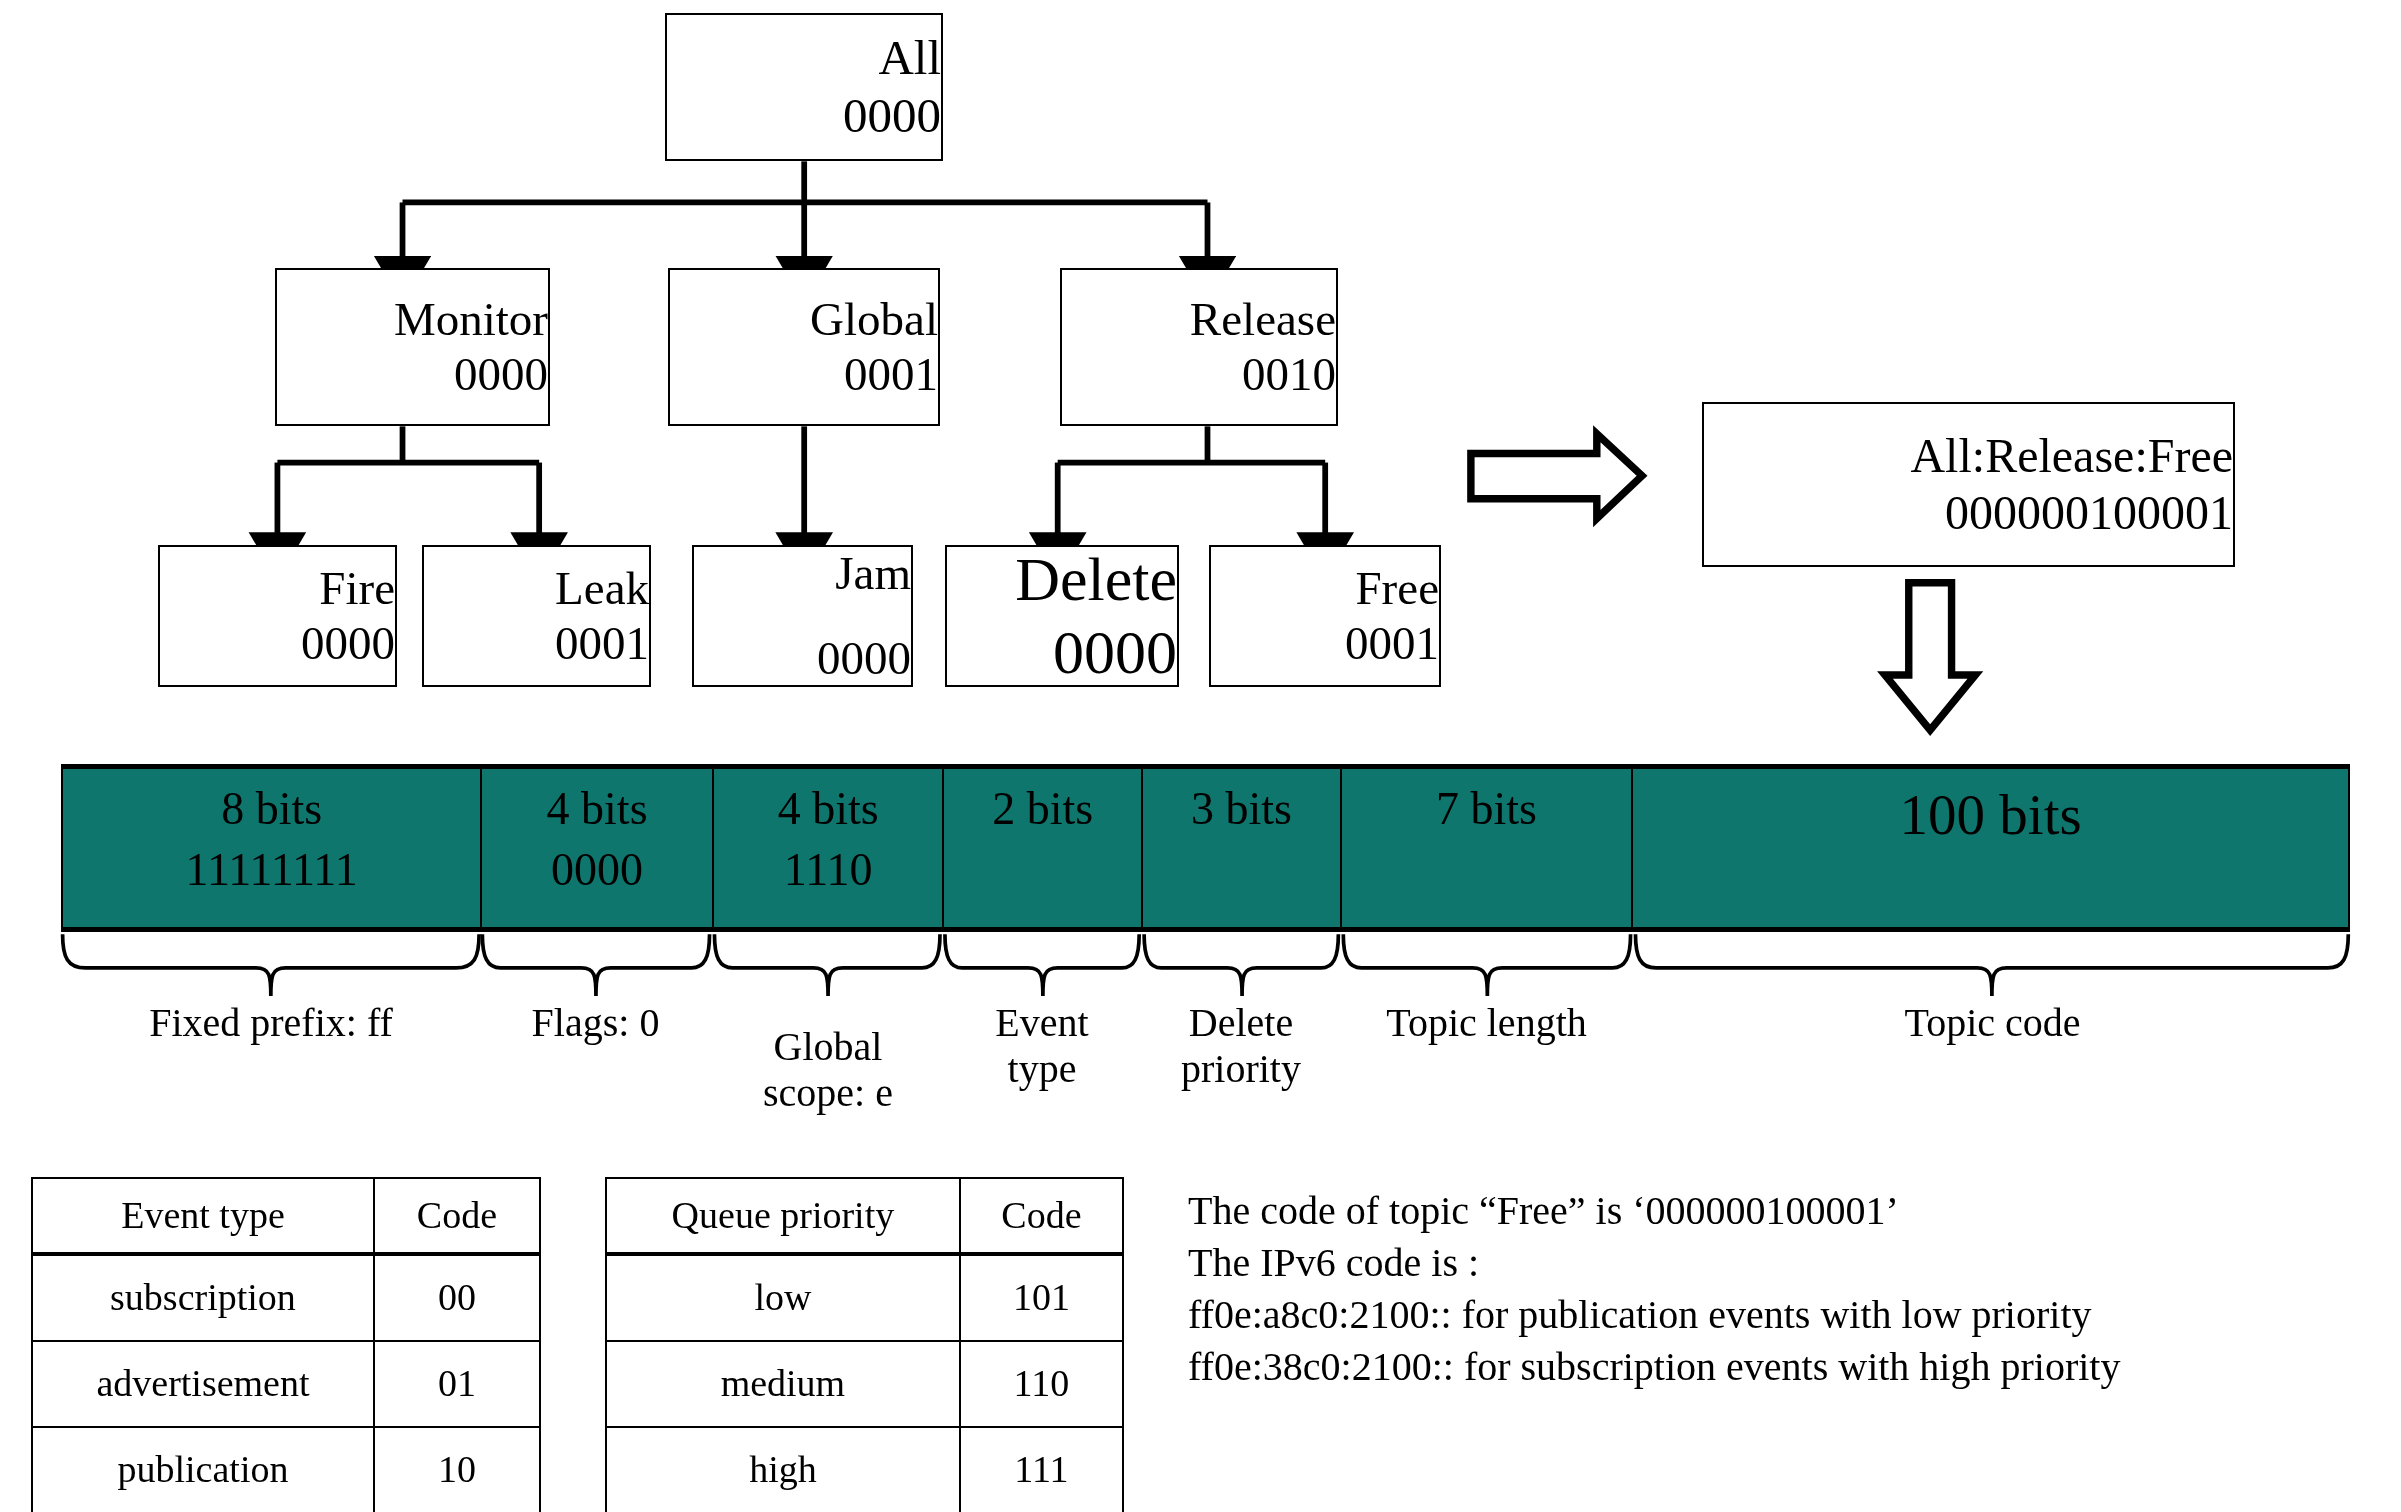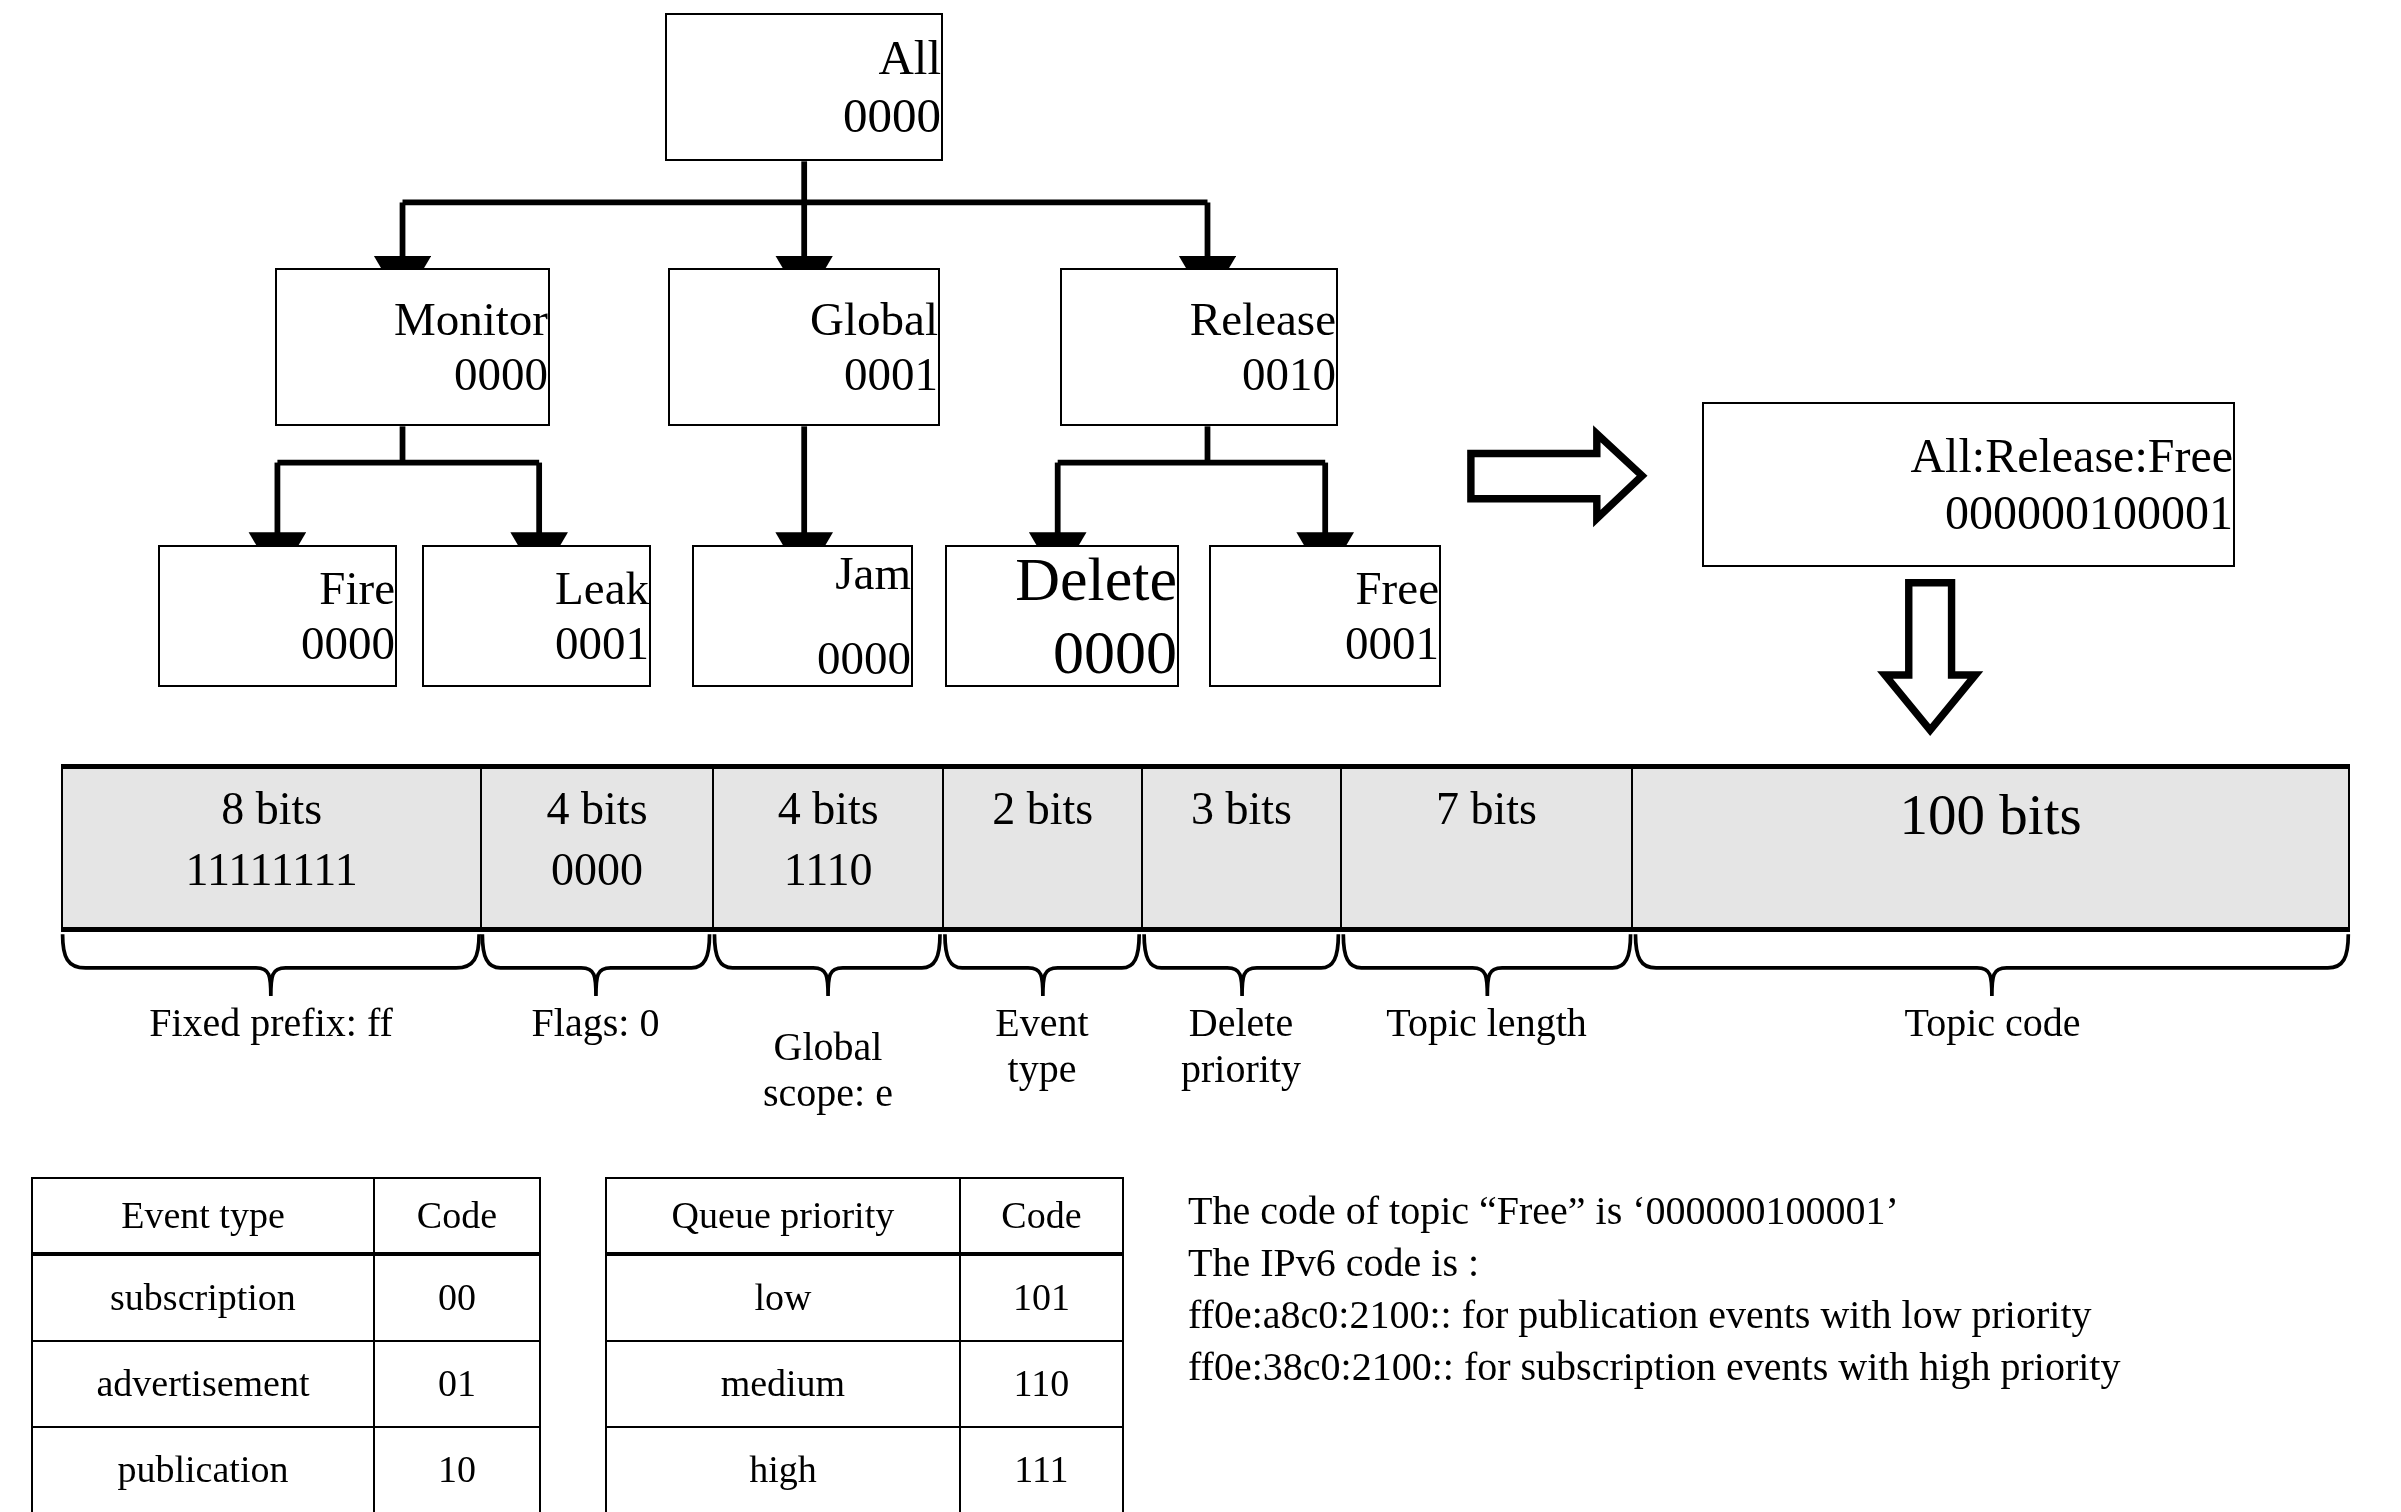--- a/index.html
+++ b/index.html
@@ -41,21 +41,21 @@
     pointer-events: none;
   }
 
   
   #bitbar {
     position: absolute;
     box-sizing: border-box;
     border: 2.5px solid #000;
     border-top-width: 5.8px;
     border-bottom-width: 5.8px;
-    background: #e5e5e5;
+    background: #0f766e;
     display: flex;
     flex-direction: row;
   }
   .bitseg {
     box-sizing: border-box;
     border-right: 2.5px solid #000;
     display: flex;
     flex-direction: column;
     align-items: center;
     justify-content: flex-start;

